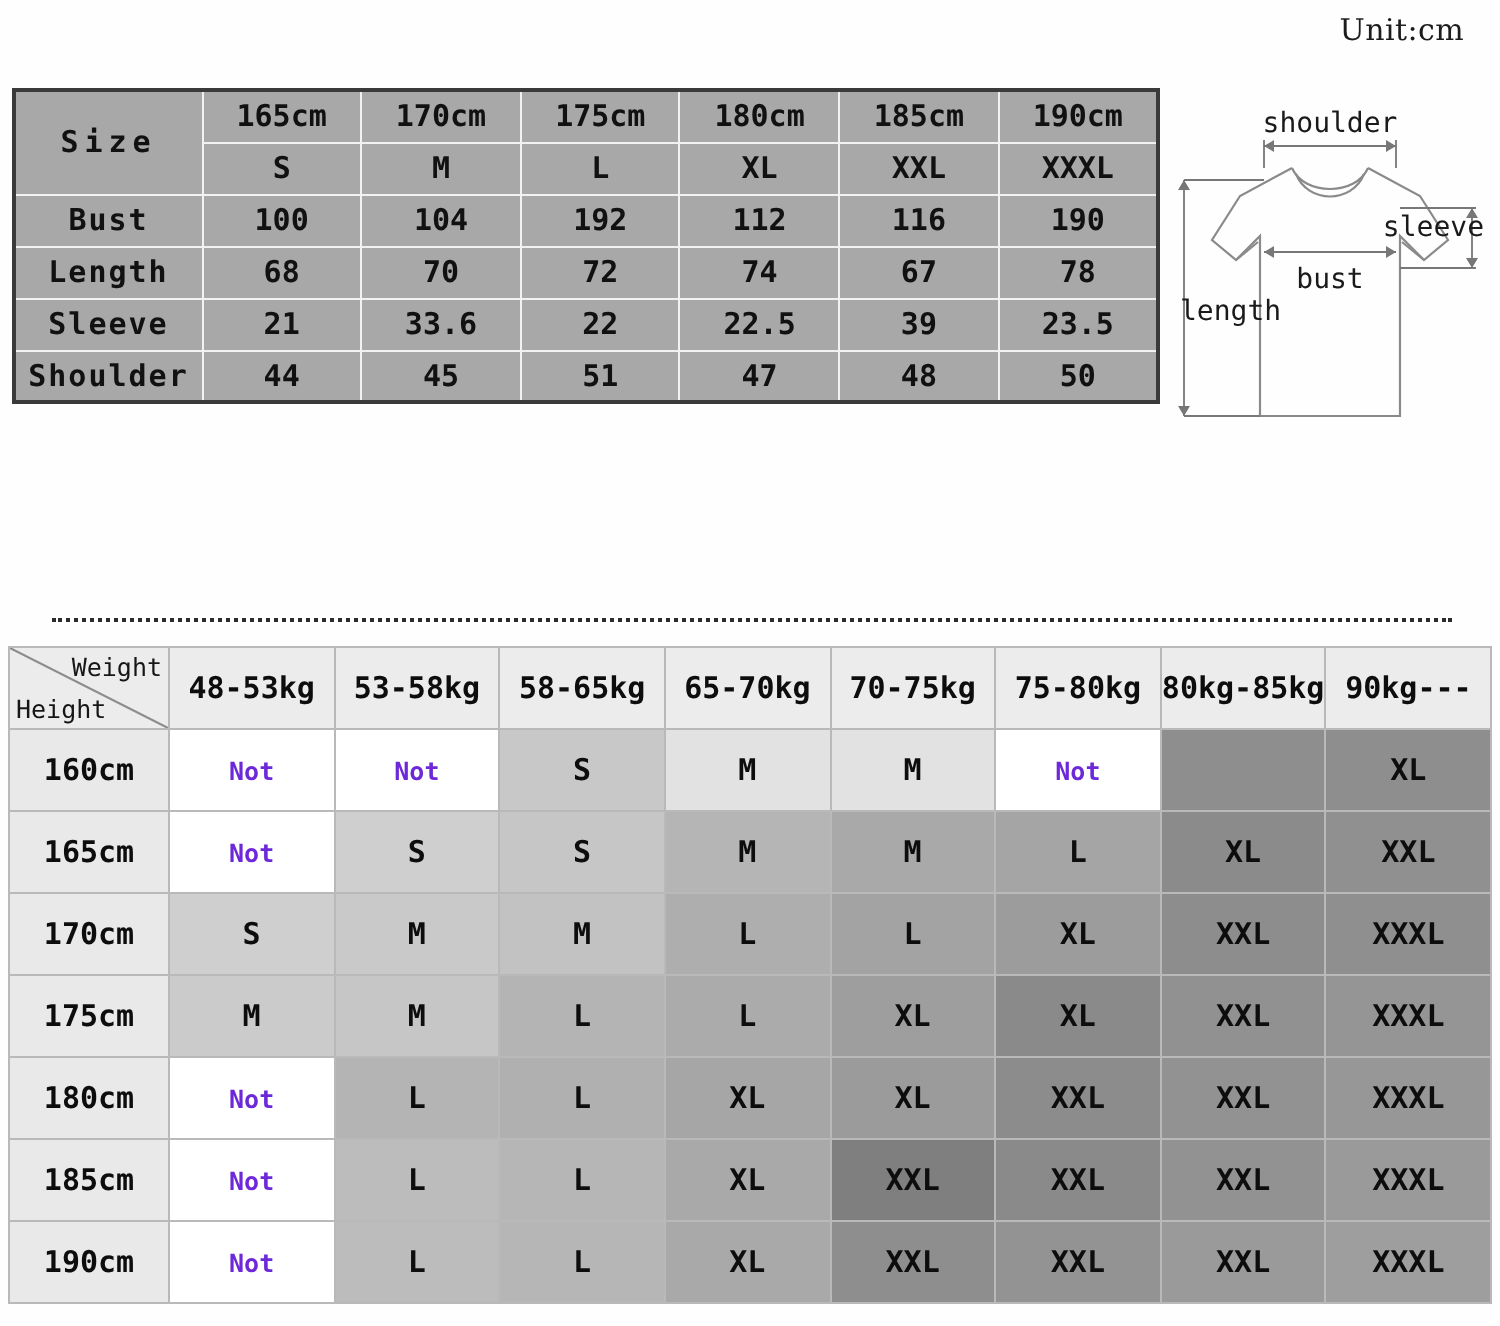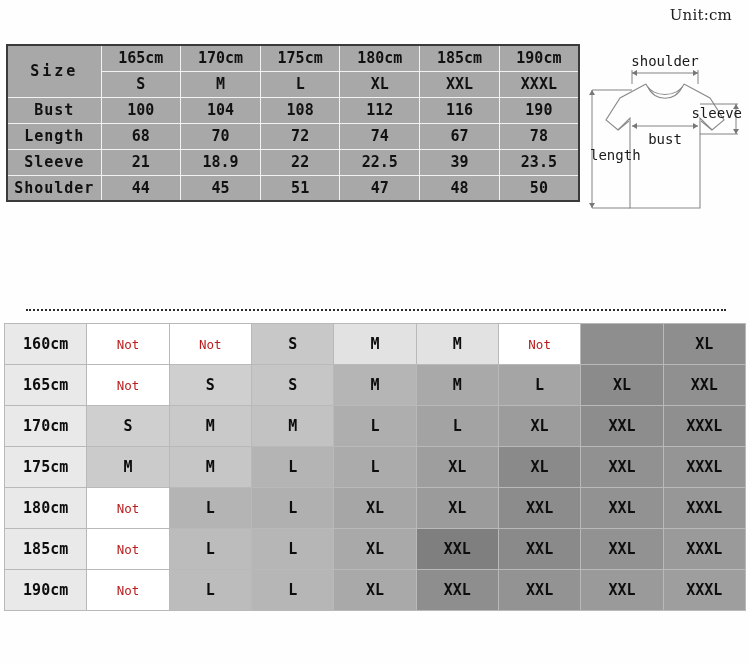--- a/index.html
+++ b/index.html
@@ -161,22 +161,22 @@
   }
   td.height-label {
     background: #e9e9e9;
     font-size: 15px;
     font-weight: 700;
     color: #0d0d0d;
   }
   td.cell { color: #0d0d0d; }
   td.cell.not {
     font-size: 12.5px;
-    font-weight: 400;
-    color: #b91c1c;
+    font-weight: 700;
+    color: #6d28d9;
   }
 </style>
 </head>
 <body>
 
 <div id="page">
 
   <div class="unit-label">Unit:cm</div>
 
   <div class="top-section">
@@ -198,38 +198,38 @@
           <td class="hdr-size">L</td>
           <td class="hdr-size">XL</td>
           <td class="hdr-size">XXL</td>
           <td class="hdr-size">XXXL</td>
         </tr>
 
         <tr>
           <td class="row-label">Bust</td>
           <td class="val">100</td>
           <td class="val">104</td>
-          <td class="val">108</td>
+          <td class="val">192</td>
           <td class="val">112</td>
           <td class="val">116</td>
           <td class="val">190</td>
         </tr>
         <tr>
           <td class="row-label">Length</td>
           <td class="val">68</td>
           <td class="val">70</td>
           <td class="val">72</td>
           <td class="val">74</td>
           <td class="val">67</td>
           <td class="val">78</td>
         </tr>
         <tr>
           <td class="row-label">Sleeve</td>
           <td class="val">21</td>
-          <td class="val">18.9</td>
+          <td class="val">33.6</td>
           <td class="val">22</td>
           <td class="val">22.5</td>
           <td class="val">39</td>
           <td class="val">23.5</td>
         </tr>
         <tr>
           <td class="row-label">Shoulder</td>
           <td class="val">44</td>
           <td class="val">45</td>
           <td class="val">51</td>
@@ -277,20 +277,39 @@
         <text x="2" y="116" text-anchor="start" font-family="DejaVu Sans Mono, monospace" font-size="14" fill="#1a1a1a">length</text>
       </svg>
     </div>
   </div>
 
 
   <div class="divider"></div>
 
   <table class="fit-table">
     <tbody>
+      <tr>
+        <td class="corner-cell">
+          <div class="corner-inner">
+            <svg class="corner-slash" viewBox="0 0 80 48" preserveAspectRatio="none">
+              <line x1="0" y1="0" x2="80" y2="48" stroke="#8c8c8c" stroke-width="1.2"></line>
+            </svg>
+            <span class="corner-weight">Weight</span>
+            <span class="corner-height">Height</span>
+          </div>
+        </td>
+        <td class="weight-hdr">48-53kg</td>
+        <td class="weight-hdr">53-58kg</td>
+        <td class="weight-hdr">58-65kg</td>
+        <td class="weight-hdr">65-70kg</td>
+        <td class="weight-hdr">70-75kg</td>
+        <td class="weight-hdr">75-80kg</td>
+        <td class="weight-hdr">80kg-85kg</td>
+        <td class="weight-hdr">90kg---</td>
+      </tr>
     <tr>
           <td class="height-label">160cm</td>
           <td class="cell not" style="background: rgb(255, 255, 255);">Not</td>
           <td class="cell not" style="background: rgb(255, 255, 255);">Not</td>
           <td class="cell" style="background: rgb(200, 200, 200);">S</td>
           <td class="cell" style="background: rgb(226, 226, 226);">M</td>
           <td class="cell" style="background: rgb(226, 226, 226);">M</td>
           <td class="cell not" style="background: rgb(255, 255, 255);">Not</td>
           <td class="cell" style="background: rgb(142, 142, 142);"></td>
           <td class="cell" style="background: rgb(142, 142, 142);">XL</td>

